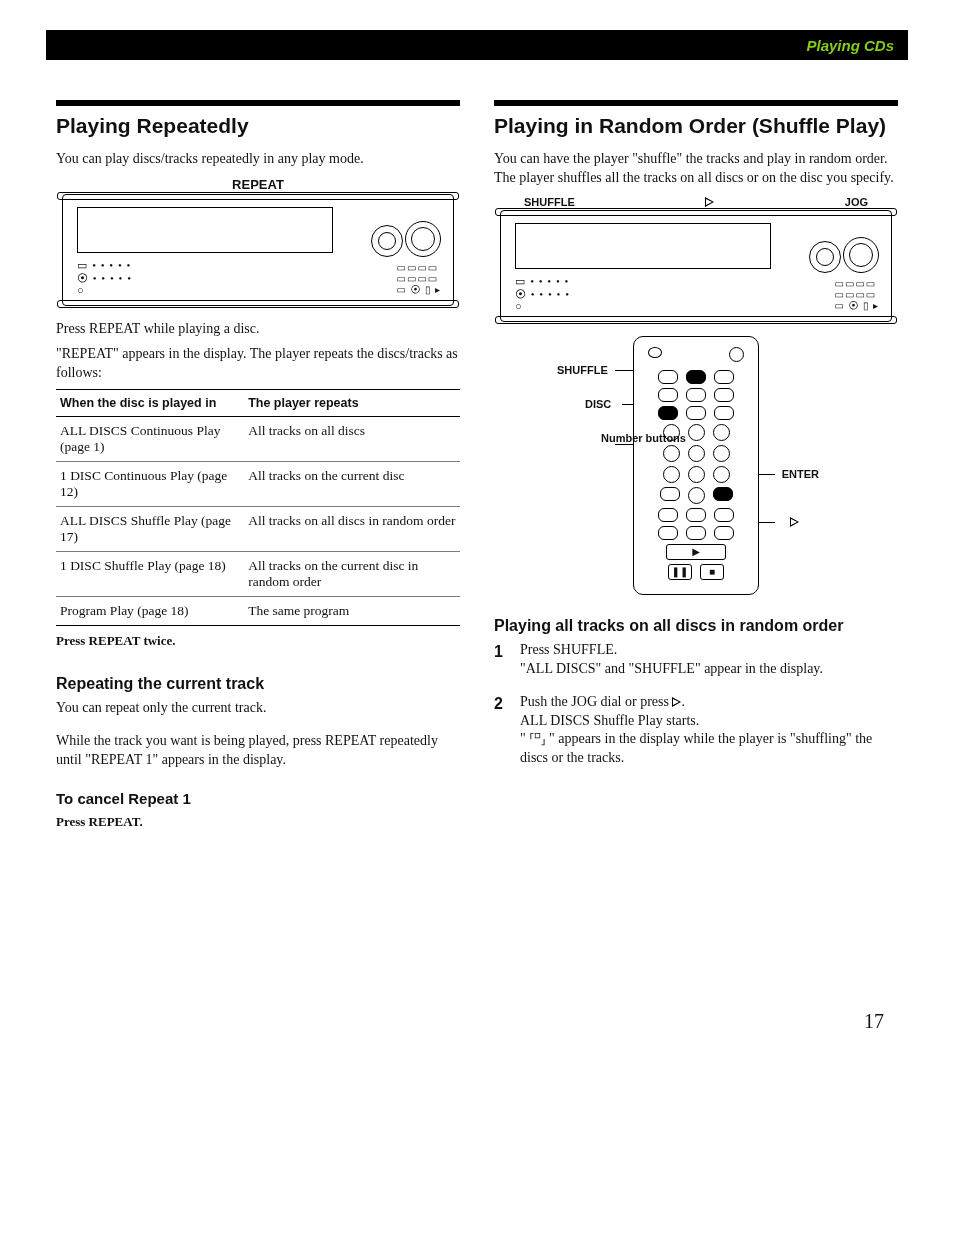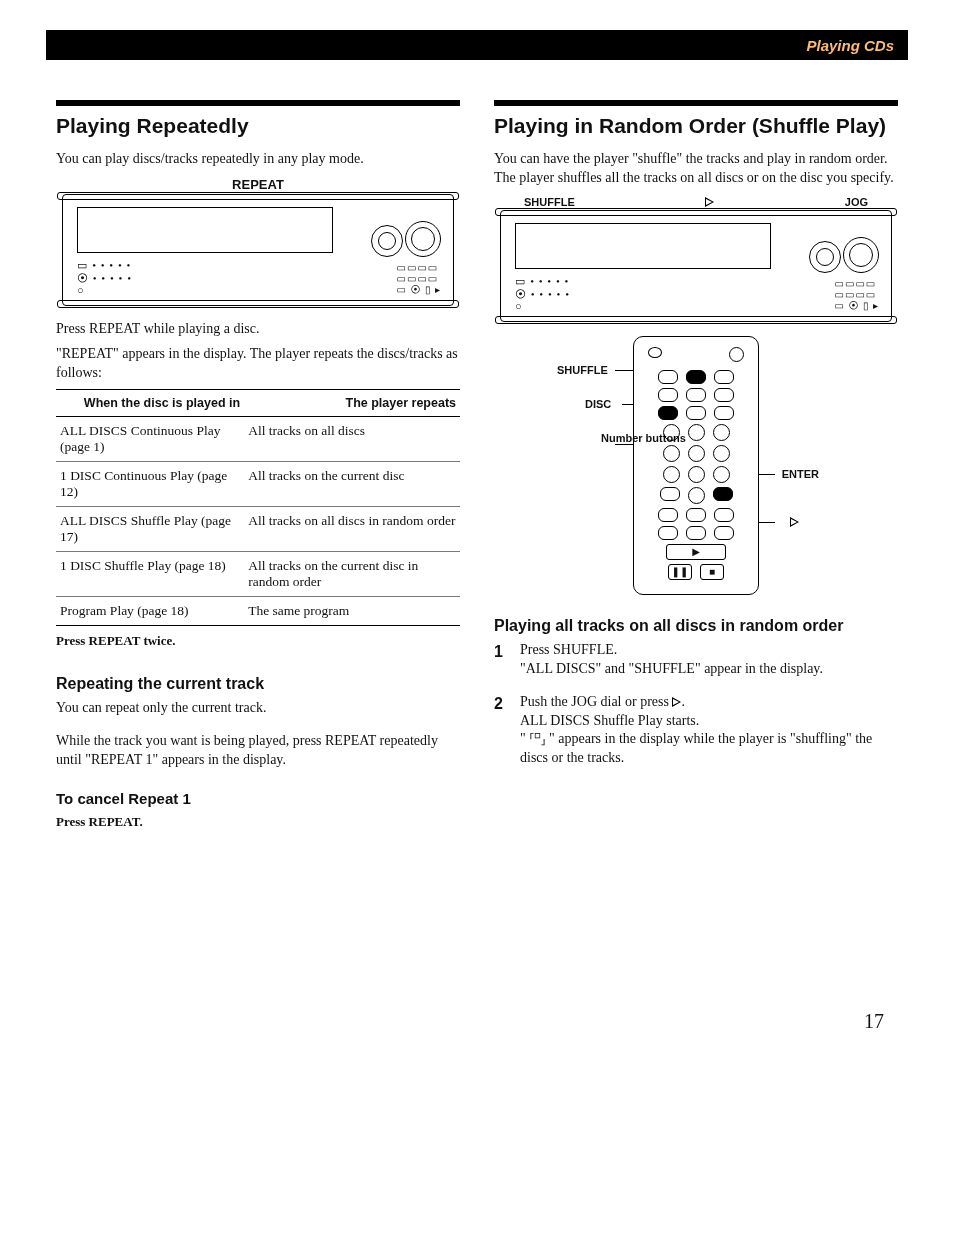--- a/index.html
+++ b/index.html
@@ -1,18 +1,18 @@
 <!DOCTYPE html>
 <html><head>
 <meta charset="utf-8">
 <style>
   html,body{margin:0;padding:0;background:#fff;font-family:"Times New Roman",serif;color:#111;}
   .page{width:954px;height:1233px;position:relative;box-sizing:border-box;padding:30px 56px 0 56px;}
   .header-bar{background:#000;height:30px;margin:0 -10px 40px -10px;display:flex;align-items:center;justify-content:flex-end;padding:0 14px;}
-  .header-bar span{color:#fdba74;font-style:italic;font-weight:bold;font-family:Arial,Helvetica,sans-serif;font-size:15px;}
+  .header-bar span{color:#84cc16;font-style:italic;font-weight:bold;font-family:Arial,Helvetica,sans-serif;font-size:15px;}
   .cols{display:flex;gap:34px;}
   .col{flex:1;min-width:0;}
   .rule{height:6px;background:#000;margin-bottom:8px;}
   h2{font-family:Arial,Helvetica,sans-serif;font-weight:800;font-size:21px;margin:0 0 12px 0;line-height:1.15;}
   h3{font-family:Arial,Helvetica,sans-serif;font-weight:700;font-size:15px;margin:18px 0 4px 0;}
   p{font-size:14px;line-height:1.35;margin:6px 0;}
   .small{font-size:13px;font-weight:bold;}
   .caption{font-family:Arial,Helvetica,sans-serif;font-size:13px;font-weight:700;text-align:center;margin-bottom:2px;}
   
   .device-wrap{margin:8px 0 14px 0;}
@@ -23,21 +23,21 @@
   .disp{position:absolute;left:14px;top:12px;right:120px;height:44px;border:1px solid #000;}
   .ctl-a{position:absolute;right:50px;top:30px;width:30px;height:30px;border:1.5px solid #000;border-radius:50%;}
   .ctl-a:before{content:"";position:absolute;inset:6px;border:1px solid #000;border-radius:50%;}
   .ctl-b{position:absolute;right:12px;top:26px;width:34px;height:34px;border:1.5px solid #000;border-radius:50%;}
   .ctl-b:before{content:"";position:absolute;inset:5px;border:1px solid #000;border-radius:50%;}
   .io{position:absolute;left:14px;top:64px;font-size:11px;letter-spacing:1px;}
   .btnrow{position:absolute;right:12px;bottom:10px;font-size:10px;letter-spacing:1px;}
   .tick{position:absolute;width:1px;height:18px;background:#000;}
   
   table{width:100%;border-collapse:collapse;font-size:13.5px;margin-top:6px;}
-  th{text-align:right;font-family:Arial,Helvetica,sans-serif;font-size:12.5px;font-weight:700;border-top:1.5px solid #000;border-bottom:1px solid #000;padding:6px 4px;}
+  th{text-align:left;font-family:Arial,Helvetica,sans-serif;font-size:12.5px;font-weight:700;border-top:1.5px solid #000;border-bottom:1px solid #000;padding:6px 4px;}
   td{border-bottom:1px solid #7a7a7a;padding:6px 4px;vertical-align:top;}
   tr:last-child td{border-bottom:1.5px solid #000;}
   
   .labels{display:flex;justify-content:space-between;font-family:Arial,Helvetica,sans-serif;font-size:11px;font-weight:700;padding:0 30px 2px 30px;}
   
   .remote-wrap{display:flex;justify-content:center;margin-top:6px;}
   .remote{position:relative;width:108px;border:1.5px solid #000;border-radius:10px;padding:10px 8px 10px 8px;}
   .r-row{display:flex;justify-content:center;gap:8px;margin:4px 0;}
   .r-top{display:flex;justify-content:space-between;padding:0 6px 4px;}
   .r-top .dot{width:12px;height:9px;border:1px solid #000;border-radius:50%;}

